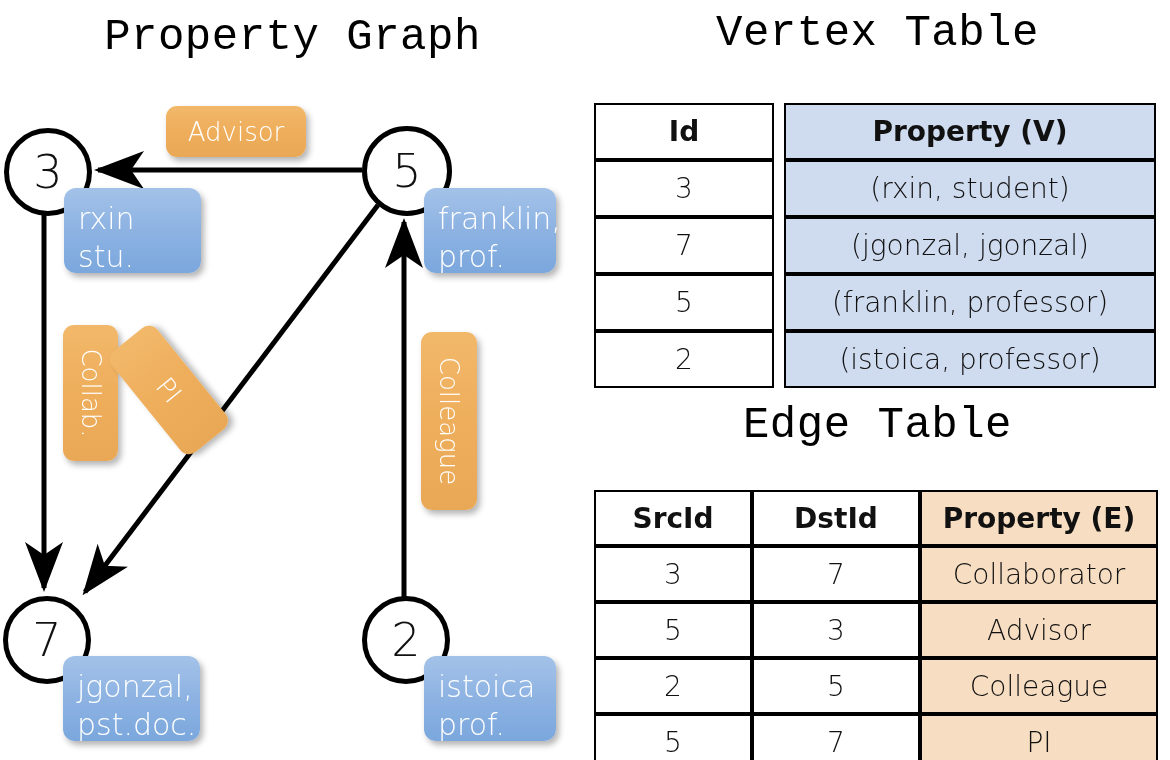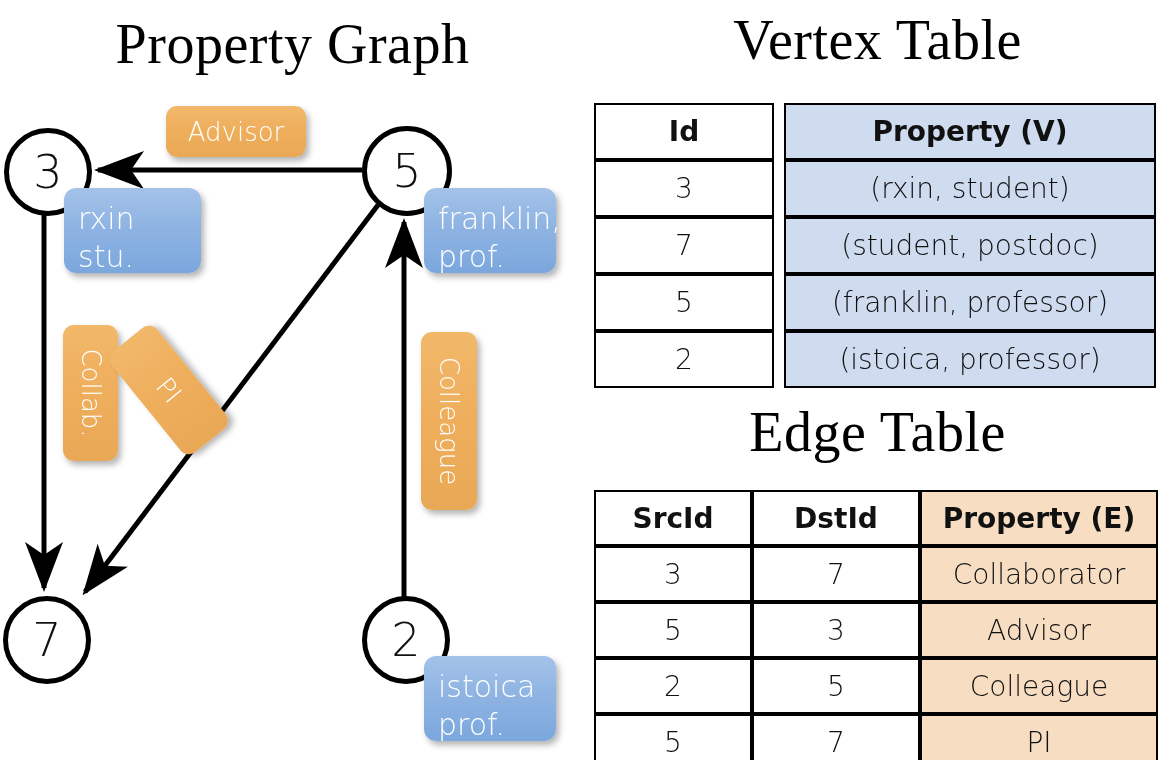--- a/index.html
+++ b/index.html
@@ -11,23 +11,23 @@
     position: relative;
     overflow: hidden;
     font-family: "Liberation Sans", sans-serif;
     color: #000;
   }
   .stage { position: absolute; left: 0; top: 0; width: 1170px; height: 760px; }
 
   
   .title {
     position: absolute;
-    font-family: Liberation Serif, serif;
-    font-weight: 300;
-    font-size: 56px;
+    font-family: Liberation Mono, monospace;
+    font-weight: 300;
+    font-size: 44px;
     letter-spacing: 0.5px;
     color: #000;
     white-space: nowrap;
     text-align: center;
   }
   #title-property-graph { left: 0; top: 12px; width: 585px; }
   #title-vertex-table  { left: 585px; top: 8px; width: 585px; }
   #title-edge-table    { left: 585px; top: 400px; width: 585px; }
 
   
@@ -170,20 +170,24 @@
   <div class="vprop" id="vprop-3" style="left:64px; top:188px; width:137px; height:85px;">
     <span>rxin</span>
     <span>stu.</span>
   </div>
 
   <div class="vprop" id="vprop-5" style="left:424px; top:188px; width:132px; height:85px;">
     <span>franklin,</span>
     <span>prof.</span>
   </div>
 
+  <div class="vprop" id="vprop-7" style="left:63px; top:656px; width:137px; height:85px;">
+    <span>jgonzal,</span>
+    <span>pst.doc.</span>
+  </div>
 
   <div class="vprop" id="vprop-2" style="left:424px; top:656px; width:132px; height:85px;">
     <span>istoica</span>
     <span>prof.</span>
   </div>
 
   <table class="gtable" id="vertex-table">
     <thead>
       <tr>
         <th class="c-id">Id</th>
@@ -193,21 +197,21 @@
     </thead>
     <tbody>
       <tr>
         <td class="c-id">3</td>
         <td class="col-gap"></td>
         <td class="c-prop cell-blue">(rxin, student)</td>
       </tr>
       <tr>
         <td class="c-id">7</td>
         <td class="col-gap"></td>
-        <td class="c-prop cell-blue">(student, postdoc)</td>
+        <td class="c-prop cell-blue">(jgonzal, jgonzal)</td>
       </tr>
       <tr>
         <td class="c-id">5</td>
         <td class="col-gap"></td>
         <td class="c-prop cell-blue">(franklin, professor)</td>
       </tr>
       <tr>
         <td class="c-id">2</td>
         <td class="col-gap"></td>
         <td class="c-prop cell-blue">(istoica, professor)</td>

